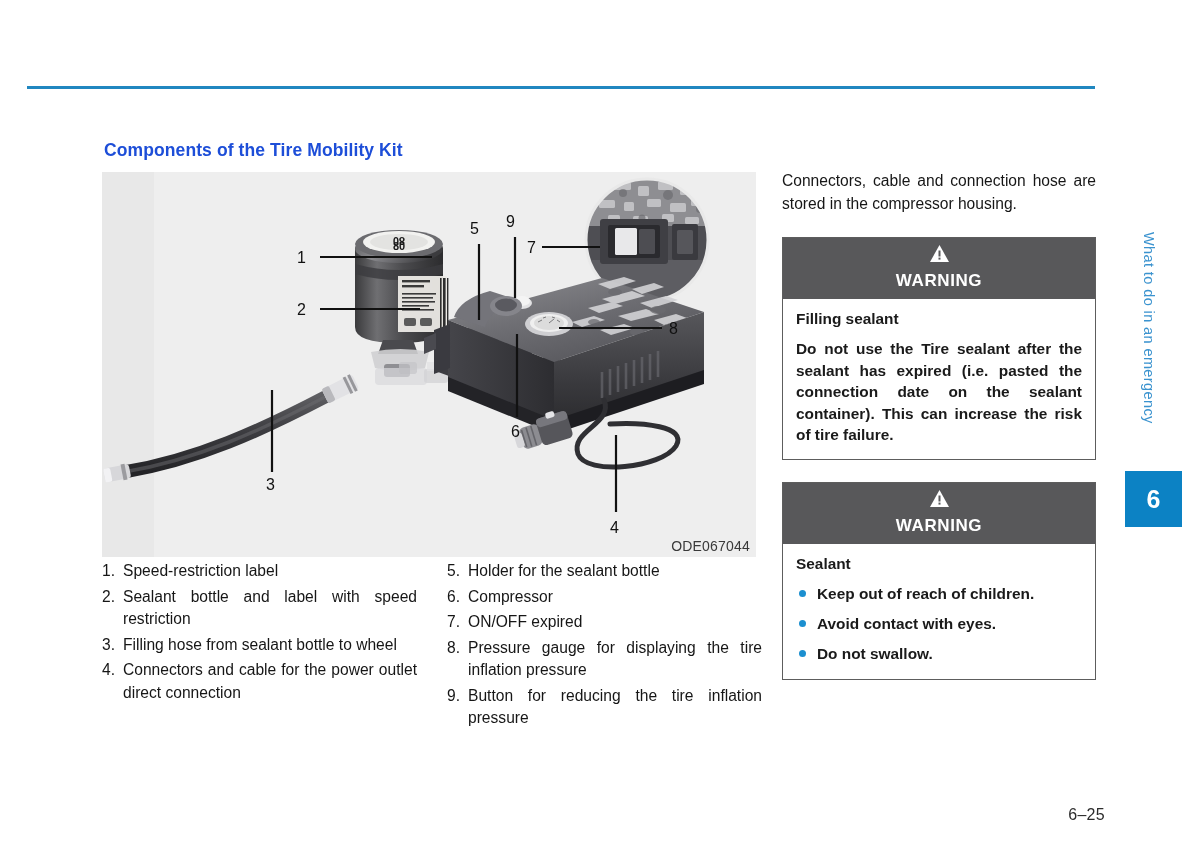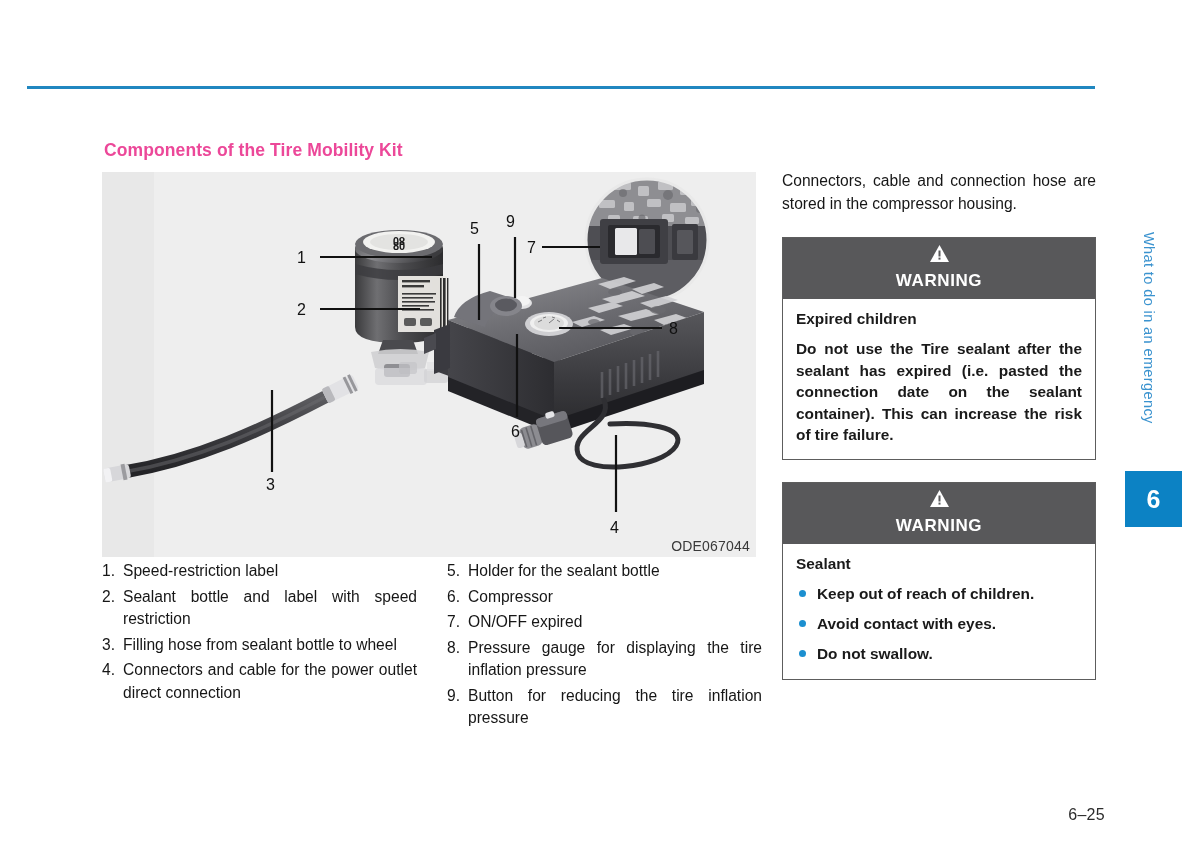--- a/index.html
+++ b/index.html
@@ -26,21 +26,21 @@
     background: #2087c0;
   }
 
   
   .section-title {
     position: absolute;
     left: 104px;
     top: 140px;
     font-size: 17.5px;
     font-weight: bold;
-    color: #ec4899;
+    color: #1d4ed8;
     letter-spacing: .1px;
   }
 
   
   .left-col {
     position: absolute;
     left: 102px;
     top: 172px;
     width: 654px;
   }
@@ -533,21 +533,21 @@
   <div class="warning-box">
     <div class="warning-head">
       <svg class="warn-tri" width="19" height="17" viewBox="0 0 19 17">
         <path d="M9.5 0 L19 17 L0 17 Z" fill="#ffffff"></path>
         <rect x="8.5" y="5.5" width="2" height="6" fill="#58585a"></rect>
         <rect x="8.5" y="12.6" width="2" height="2" fill="#58585a"></rect>
       </svg>
       <span>WARNING</span>
     </div>
     <div class="warning-body">
-      <p class="warn-sub">Expired children</p>
+      <p class="warn-sub">Filling sealant</p>
       <p class="warn-text">Do not use the Tire sealant after the sealant has expired (i.e. pasted the connection date on the sealant container). This can increase the risk of tire failure.</p>
     </div>
   </div>
 
   <div class="warning-box">
     <div class="warning-head">
       <svg class="warn-tri" width="19" height="17" viewBox="0 0 19 17">
         <path d="M9.5 0 L19 17 L0 17 Z" fill="#ffffff"></path>
         <rect x="8.5" y="5.5" width="2" height="6" fill="#58585a"></rect>
         <rect x="8.5" y="12.6" width="2" height="2" fill="#58585a"></rect>

